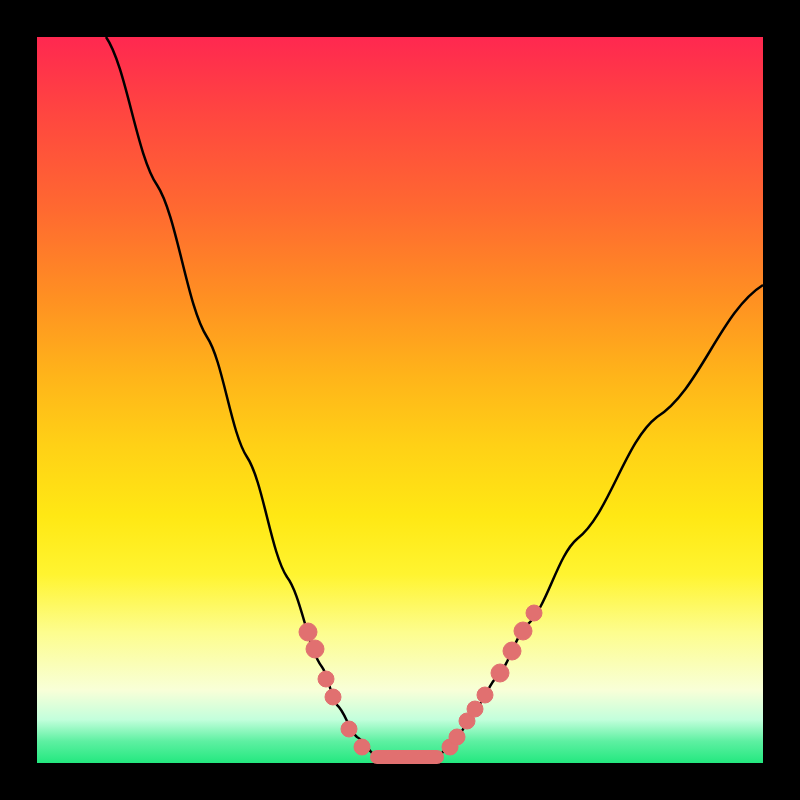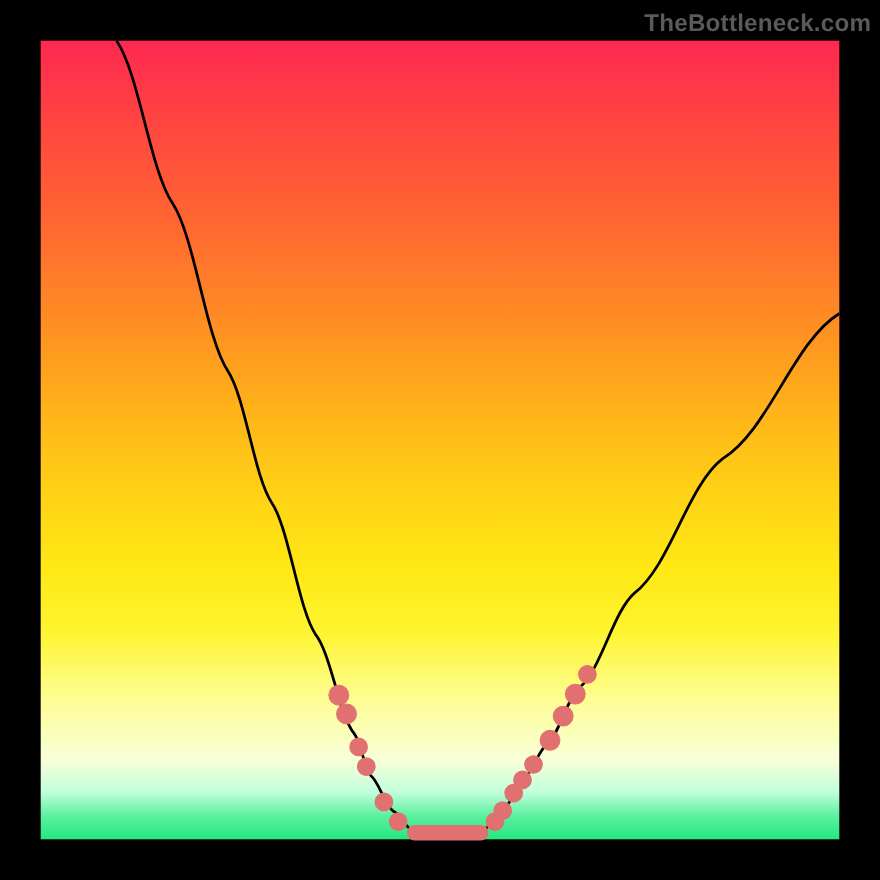--- a/index.html
+++ b/index.html
@@ -69,21 +69,20 @@
     fill: none;
     stroke: #e17070;
     stroke-width: 14;
     stroke-linecap: round;
   }
 </style>
 </head>
 <body>
 
 <div class="canvas">
-  <div class="watermark">TheBottleneck.com</div>
   <div class="plot-area">
     <svg class="overlay" viewBox="0 0 726 726">
       <path id="left-curve" class="curve" d="M 69 0 C 89.4 29.6, 99.6 118.4, 120 148 C 140 178.4, 150 269.6, 170 300 C 186 324, 194 396, 210 420 C 226 444, 234 516, 250 540 C 264 558, 271 612, 285 630 C 291 637.6, 294 660.4, 300 668 C 308 674.4, 312 693.6, 320 700 C 328 704, 332 716, 340 720"></path>
       <path id="right-curve" class="curve" d="M 400 720 C 408 716, 412 704, 420 700 C 428 694, 432 676, 440 670 C 448 664, 452 646, 460 640 C 472 629.6, 478 598.4, 490 588 C 510 570.8, 520 519.2, 540 502 C 572 477.6, 588 404.4, 620 380 C 662.4 353.6, 683.6 274.4, 726 248"></path>
       <path id="trough-line" class="trough" d="M 340 720 L 400 720"></path>
       <g id="dots-group">
           <circle cx="271" cy="595" r="9" class="dot"></circle>
           <circle cx="278" cy="612" r="9" class="dot"></circle>
           <circle cx="289" cy="642" r="8" class="dot"></circle>
           <circle cx="296" cy="660" r="8" class="dot"></circle>

